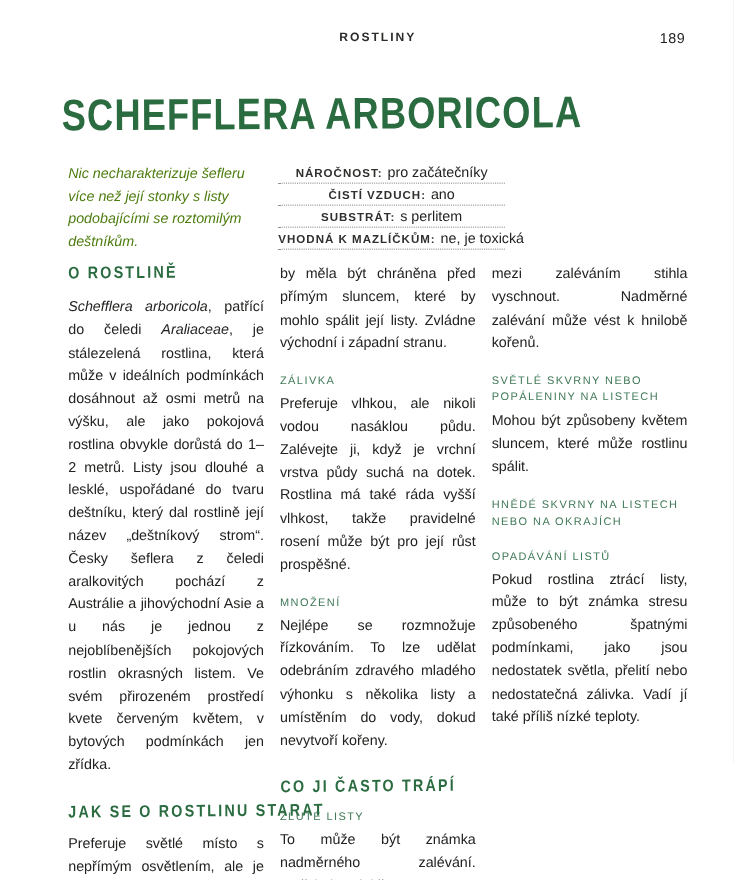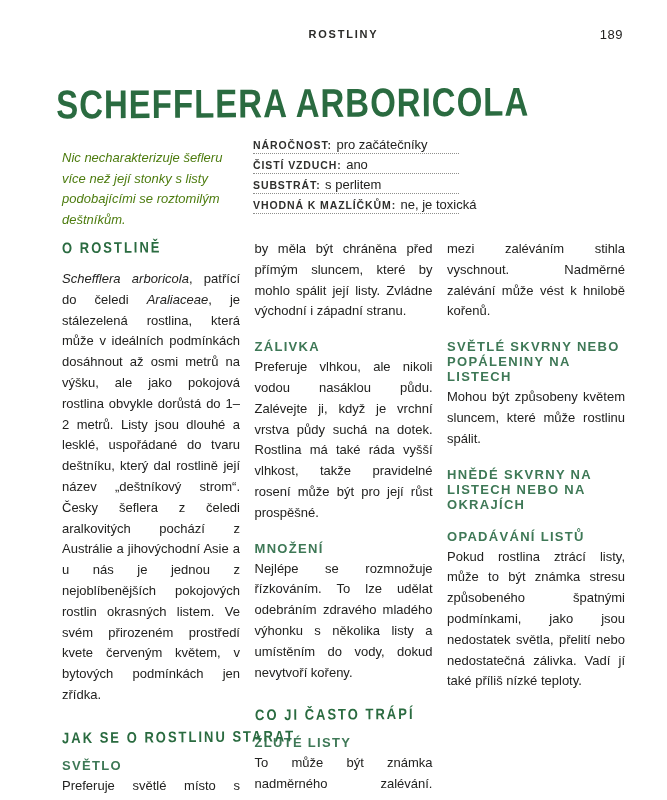--- a/index.html
+++ b/index.html
@@ -33,21 +33,21 @@
     transform-origin: left top;
     white-space: nowrap;
   }
   
   .intro {
     position: absolute; top: 148px; left: 62px; width: 186px;
     font-style: italic; font-size: 13px; line-height: 20.5px;
     color: #4d7c0f;
   }
   .facts {
-    position: absolute; top: 134px; left: 253px; width: 206px;
+    position: absolute; top: 147px; left: 253px; width: 206px; text-align: center;
   }
   .fact-row {
     border-bottom: 1.5px dotted #8f8f8d;
     padding: 1px 0 3px 0;
     height: 20px;
     white-space: nowrap;
   }
   .fact-label {
     font-size: 10.5px; font-weight: bold; letter-spacing: 0.9px;
     color: #2f2f2d;
@@ -67,21 +67,21 @@
   .hand-head {
     font-size: 13px; font-weight: bold; letter-spacing: 2px;
     color: #2a6b40;
     transform: scaleY(1.18) rotate(-0.4deg);
     transform-origin: left top;
     white-space: nowrap;
   }
   .hand-head.about { margin-bottom: 15px; }
   .hand-head.mid { margin-top: 23px; margin-bottom: 13px; }
   .sub-head {
-    font-size: 13px; font-weight: bold; letter-spacing: 1.3px;
+    font-size: 10px; font-weight: normal; letter-spacing: 1.3px;
     color: #3e7856;
     margin-top: 17px; margin-bottom: 3px;
     line-height: 15px;
   }
   .em { font-style: italic; }
 </style>
 </head>
 <body>
 
 <div class="page">
@@ -111,21 +111,20 @@
       <span class="fact-value">ne, je toxická</span>
     </div>
   </div>
 
   <div class="columns">
 
     <div class="col">
       <div class="hand-head about">O ROSTLINĚ</div>
       <p class="body-p"><span class="em">Schefflera arboricola</span><span>, patřící do čeledi </span><span class="em">Araliaceae</span><span>, je stálezelená rostlina, která může v ideálních podmínkách dosáhnout až osmi metrů na výšku, ale jako pokojová rostlina obvykle dorůstá do 1–2 metrů. Listy jsou dlouhé a lesklé, uspořádané do tvaru deštníku, který dal rostlině její název „deštníkový strom“. Česky šeflera z čeledi aralkovitých pochází z Austrálie a jihovýchodní Asie a u nás je jednou z nejoblíbenějších pokojových rostlin okrasných listem. Ve svém přirozeném prostředí kvete červeným květem, v bytových podmínkách jen zřídka.</span></p>
       <div class="hand-head mid">JAK SE O ROSTLINU STARAT</div>
-      <div class="sub-head" style="margin-top:14px">SVĚTLO</div>
       <p class="body-p">Preferuje světlé místo s nepřímým osvětlením, ale je schopna snášet i mírné zastínění. Rostlina</p>
     </div>
 
     <div class="col">
       <p class="body-p">by měla být chráněna před přímým sluncem, které by mohlo spálit její listy. Zvládne východní i západní stranu.</p>
       <div class="sub-head">ZÁLIVKA</div>
       <p class="body-p">Preferuje vlhkou, ale nikoli vodou nasáklou půdu. Zalévejte ji, když je vrchní vrstva půdy suchá na dotek. Rostlina má také ráda vyšší vlhkost, takže pravidelné rosení může být pro její růst prospěšné.</p>
       <div class="sub-head">MNOŽENÍ</div>
       <p class="body-p">Nejlépe se rozmnožuje řízkováním. To lze udělat odebráním zdravého mladého výhonku s několika listy a umístěním do vody, dokud nevytvoří kořeny.</p>
       <div class="hand-head mid">CO JI ČASTO TRÁPÍ</div>

